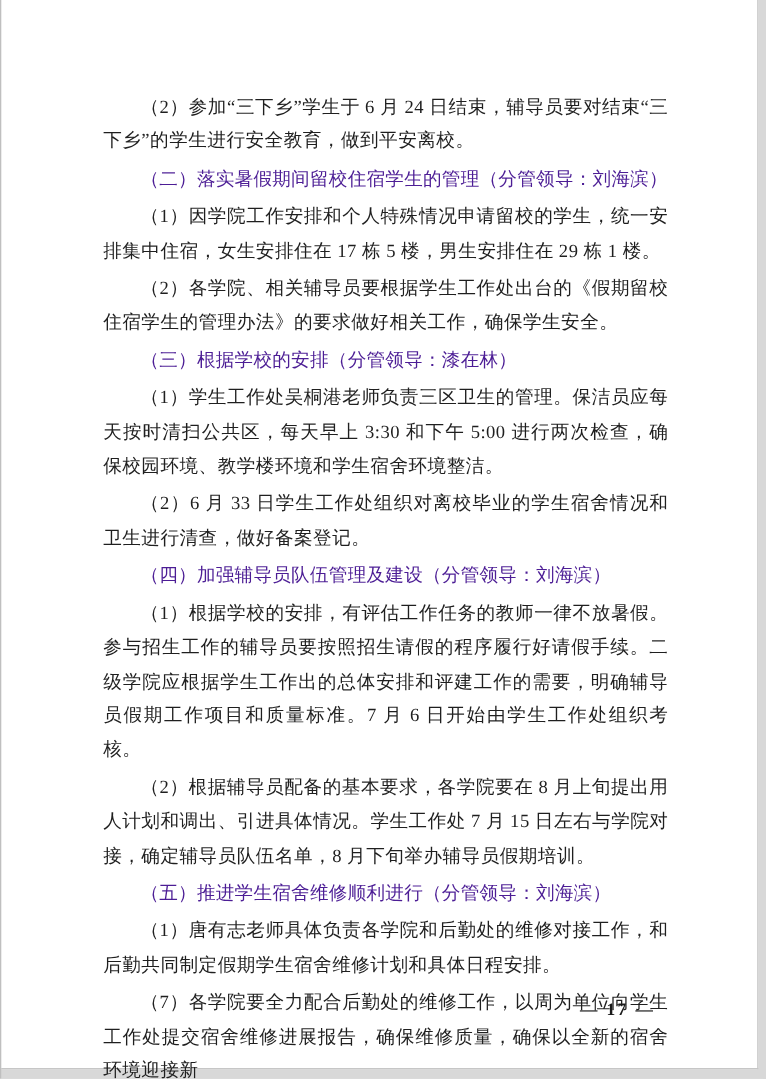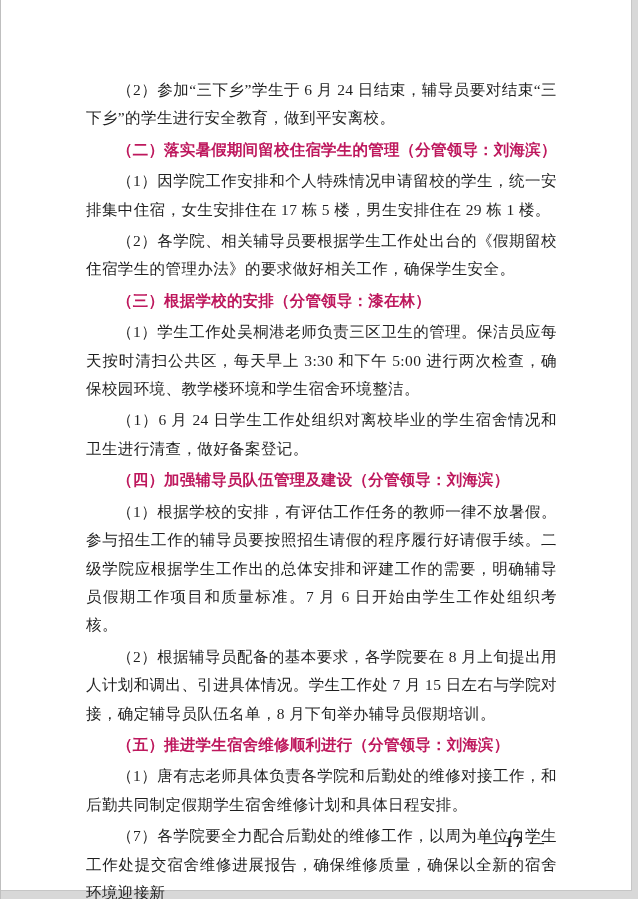--- a/index.html
+++ b/index.html
@@ -46,22 +46,22 @@
     margin: 3px;
     padding: 0;
     text-indent: 2em;
     text-align: justify;
     font-size: 15.5px;
     line-height: 28.4px;
     color: #1f1f1f;
     letter-spacing: 0.4px;
   }
   p.para.heading {
-    font-weight: bold;
-    color: #be185d;
+    font-weight: normal;
+    color: #4c1d95;
     letter-spacing: 0.2px;
   }
   .page-number {
     position: absolute;
     right: 92px;
     top: 834px;
     font-size: 14.5px;
     font-weight: bold;
     color: #1a1a1a;
     letter-spacing: 2px;
@@ -76,21 +76,21 @@
   <div class="paper"></div>
   <div class="edge-left"></div>
 
   <div class="page-content">
     <p class="para body">（2）参加“三下乡”学生于 6 月 24 日结束，辅导员要对结束“三下乡”的学生进行安全教育，做到平安离校。</p>
     <p class="para heading">（二）落实暑假期间留校住宿学生的管理（分管领导：刘海滨）</p>
     <p class="para body">（1）因学院工作安排和个人特殊情况申请留校的学生，统一安排集中住宿，女生安排住在 17 栋 5 楼，男生安排住在 29 栋 1 楼。</p>
     <p class="para body">（2）各学院、相关辅导员要根据学生工作处出台的《假期留校住宿学生的管理办法》的要求做好相关工作，确保学生安全。</p>
     <p class="para heading">（三）根据学校的安排（分管领导：漆在林）</p>
     <p class="para body">（1）学生工作处吴桐港老师负责三区卫生的管理。保洁员应每天按时清扫公共区，每天早上 3:30 和下午 5:00 进行两次检查，确保校园环境、教学楼环境和学生宿舍环境整洁。</p>
-    <p class="para body">（1）6 月 24 日学生工作处组织对离校毕业的学生宿舍情况和卫生进行清查，做好备案登记。</p>
+    <p class="para body">（2）6 月 33 日学生工作处组织对离校毕业的学生宿舍情况和卫生进行清查，做好备案登记。</p>
     <p class="para heading">（四）加强辅导员队伍管理及建设（分管领导：刘海滨）</p>
     <p class="para body">（1）根据学校的安排，有评估工作任务的教师一律不放暑假。参与招生工作的辅导员要按照招生请假的程序履行好请假手续。二级学院应根据学生工作出的总体安排和评建工作的需要，明确辅导员假期工作项目和质量标准。7 月 6 日开始由学生工作处组织考核。</p>
     <p class="para body">（2）根据辅导员配备的基本要求，各学院要在 8 月上旬提出用人计划和调出、引进具体情况。学生工作处 7 月 15 日左右与学院对接，确定辅导员队伍名单，8 月下旬举办辅导员假期培训。</p>
     <p class="para heading">（五）推进学生宿舍维修顺利进行（分管领导：刘海滨）</p>
     <p class="para body">（1）唐有志老师具体负责各学院和后勤处的维修对接工作，和后勤共同制定假期学生宿舍维修计划和具体日程安排。</p>
     <p class="para body">（7）各学院要全力配合后勤处的维修工作，以周为单位向学生工作处提交宿舍维修进展报告，确保维修质量，确保以全新的宿舍环境迎接新</p>
   </div>
 
   <div class="page-number">— 17 —</div>
 </div>

